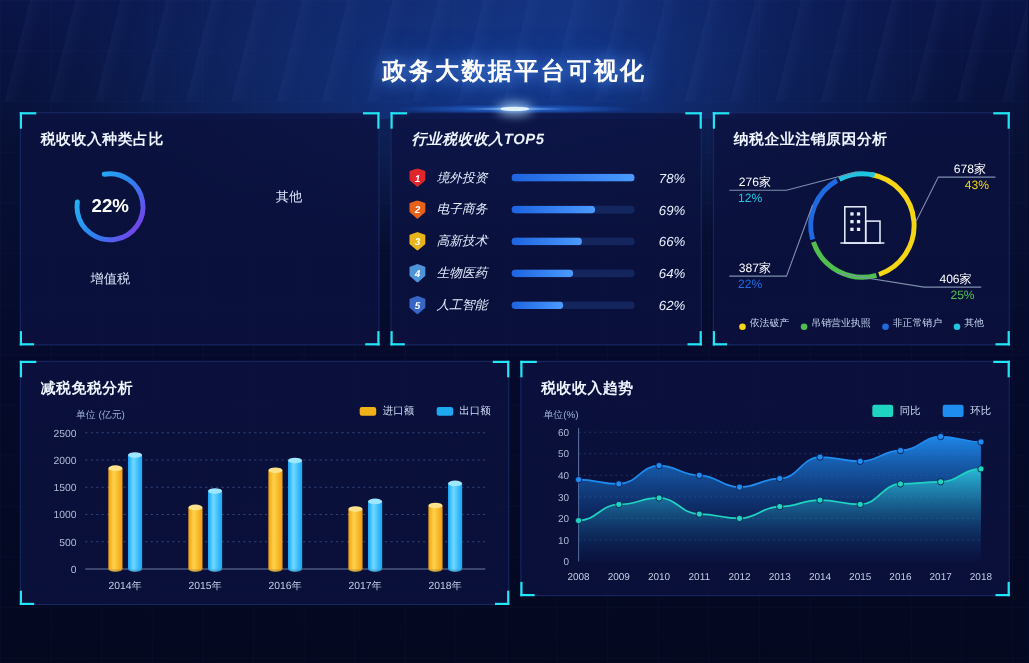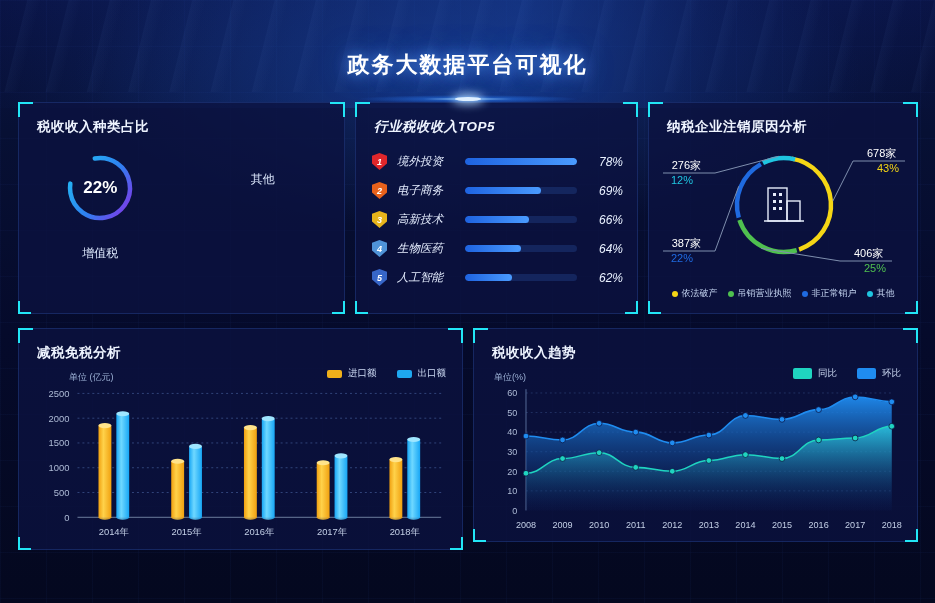--- a/index.html
+++ b/index.html
@@ -119,21 +119,21 @@
   .top5-bar-track { flex:1; height: 7px; margin: 0 12px 0 4px; background: rgba(30,54,120,0.55); border-radius: 4px; overflow:hidden; }
   .top5-bar-fill { height:100%; border-radius:4px; background: linear-gradient(90deg,#1e63e0 0%, #4a9bff 100%); }
   .top5-pct { width: 34px; text-align:right; font-size: 12px; color:#e9f1ff; }
 
   
   #cancel-chart { position:absolute; left:0; top: 32px; width:100%; height: 142px; }
   #cancel-legend {
     position:absolute; left:0; right:0; bottom: 13px;
     display:flex; justify-content:center; gap: 10px; flex-wrap: nowrap;
   }
-  .legend-item { display:flex; align-items:center; gap:4px; font-size: 9px; color:#c6d6f2; white-space:nowrap;font-family:Liberation Mono, monospace; }
+  .legend-item { display:flex; align-items:flex-end; gap:4px; font-size: 9px; color:#c6d6f2; white-space:nowrap;font-family:Liberation Mono, monospace; }
   .legend-dot { width:6px; height:6px; border-radius:50%; }
 
   
   .chart-legend { position:absolute; right: 16px; top: 38px; display:flex; gap: 20px; align-items:flex-end;padding-left:41px; }
   .cl-item { display:flex; align-items:center; gap:6px; font-size: 9.5px; color:#cfdcf5; }
   .cl-swatch { width: 15px; height: 8px; border-radius:2px; }
   .cl-swatch.round { border-radius: 2px; height: 11px; width: 19px; }
   .chart-svg { position:absolute; left:0; top:0; width:100%; height:100%; }
 </style>
 </head>

